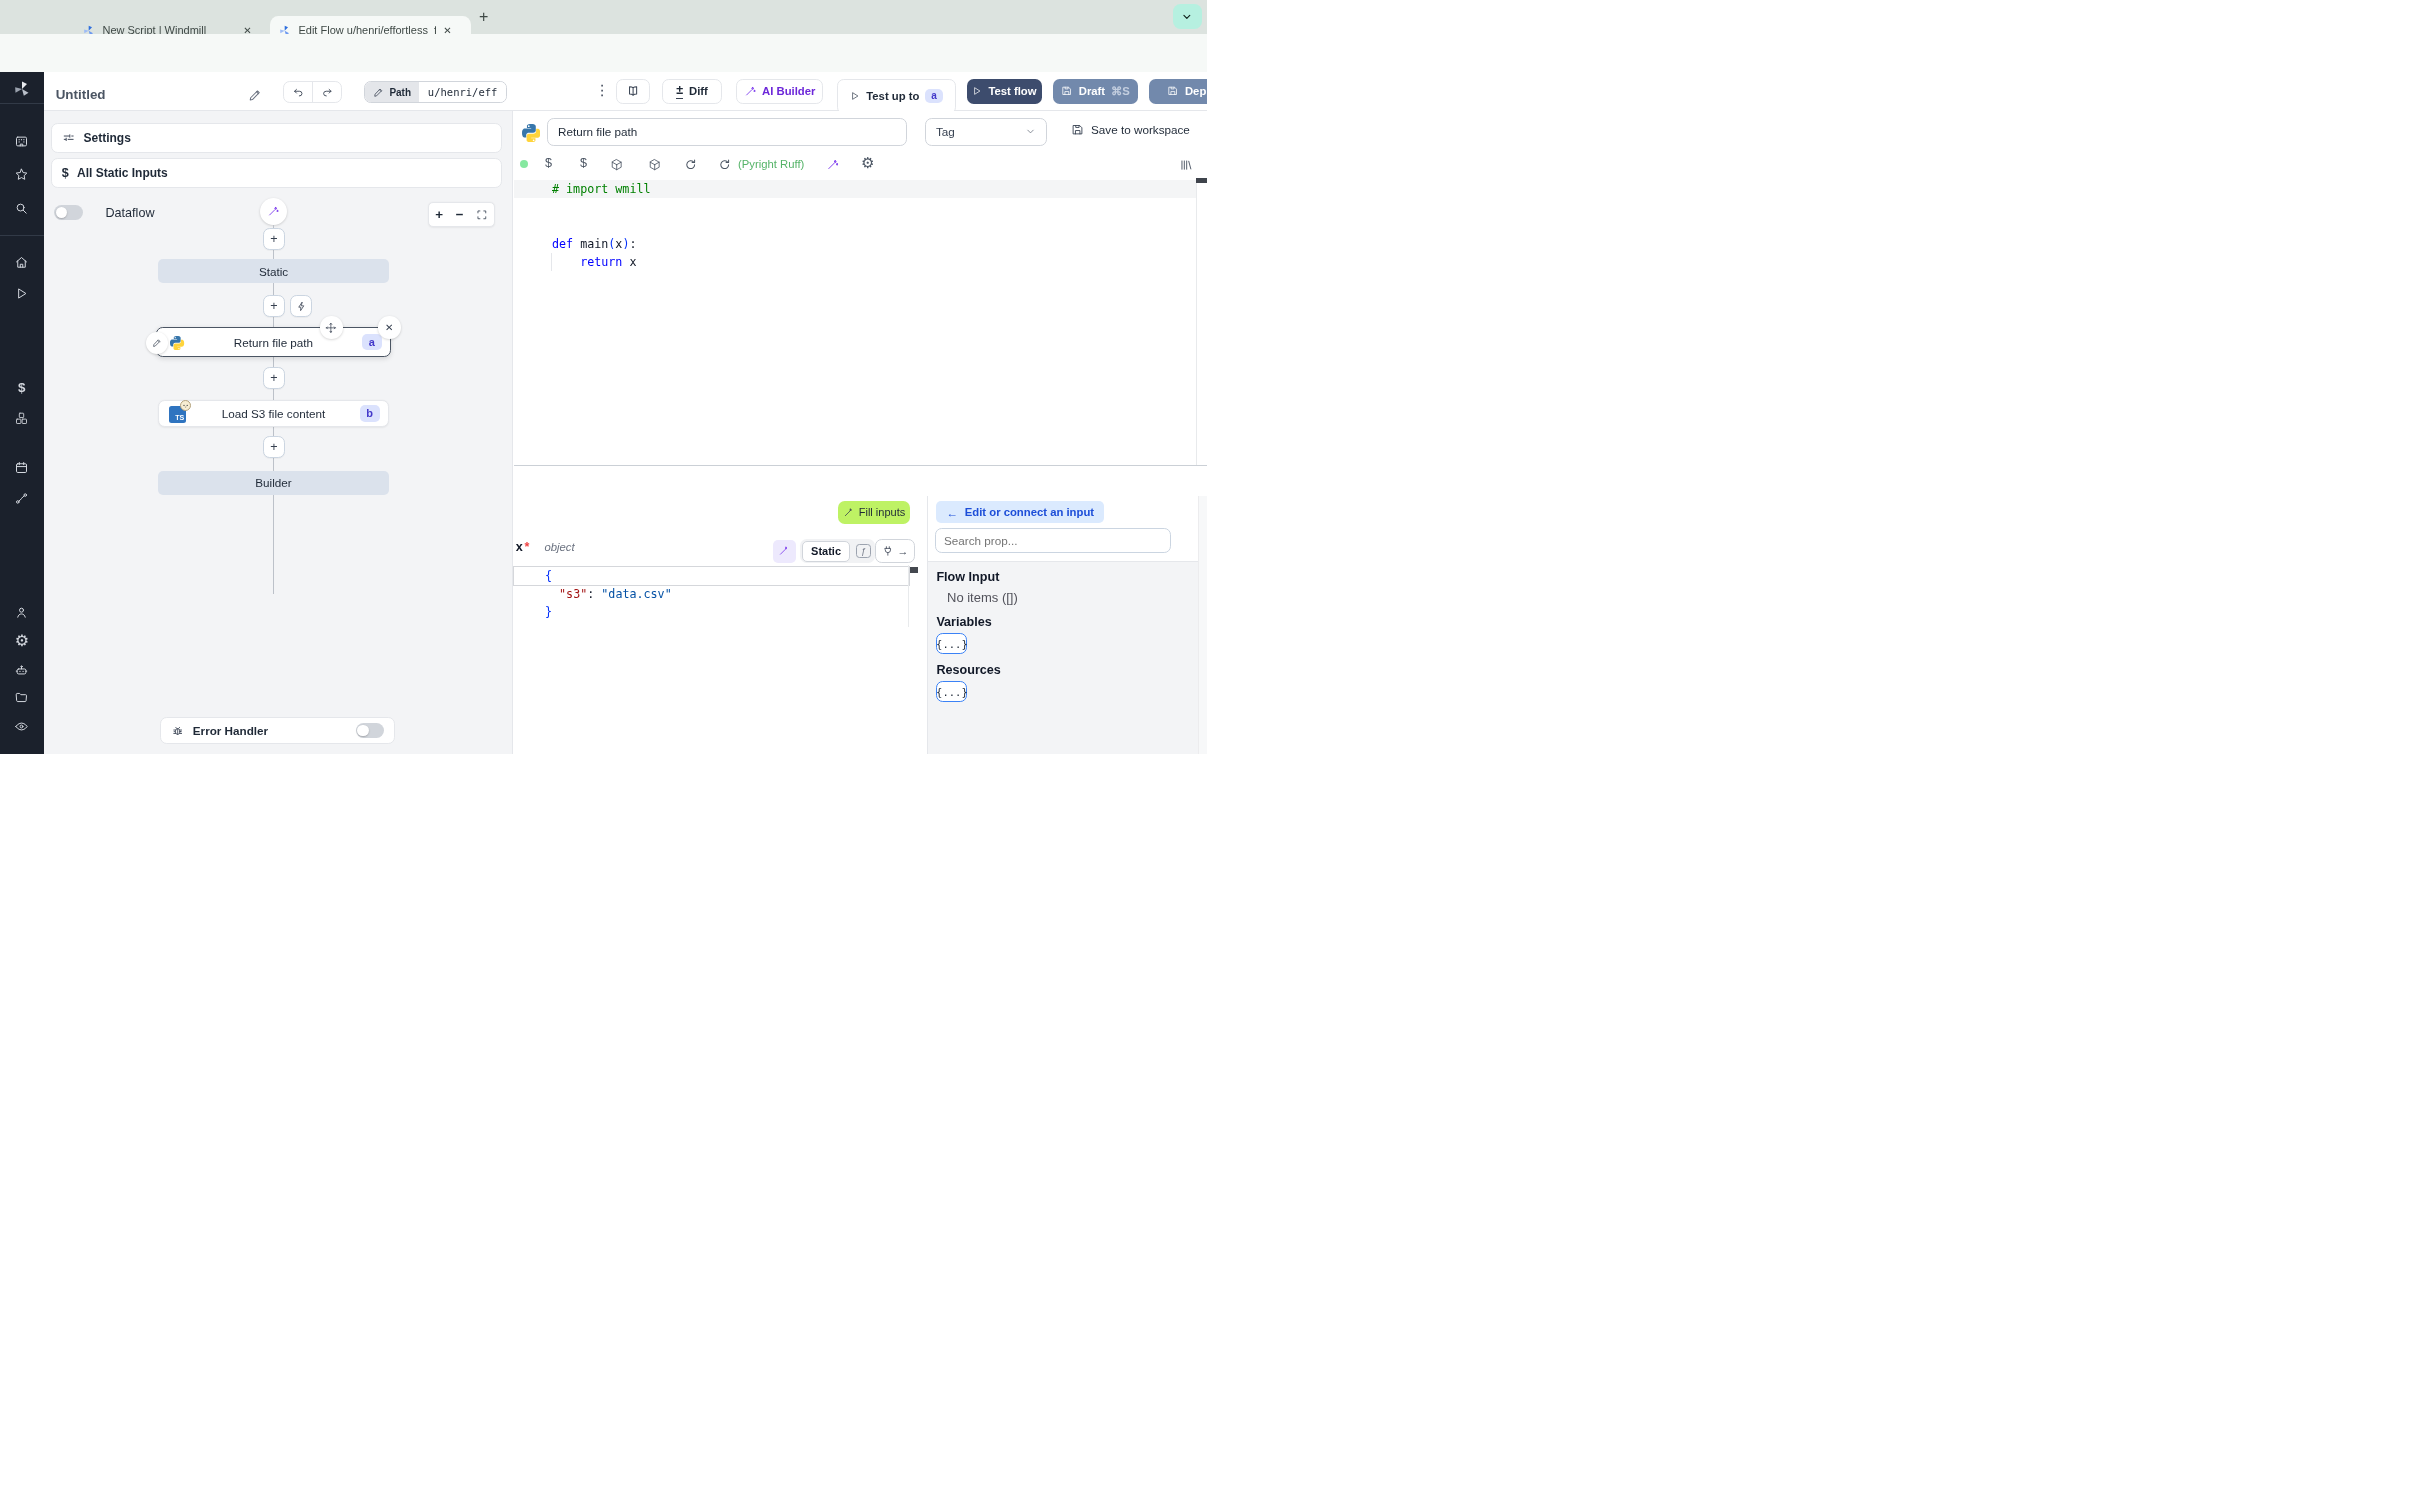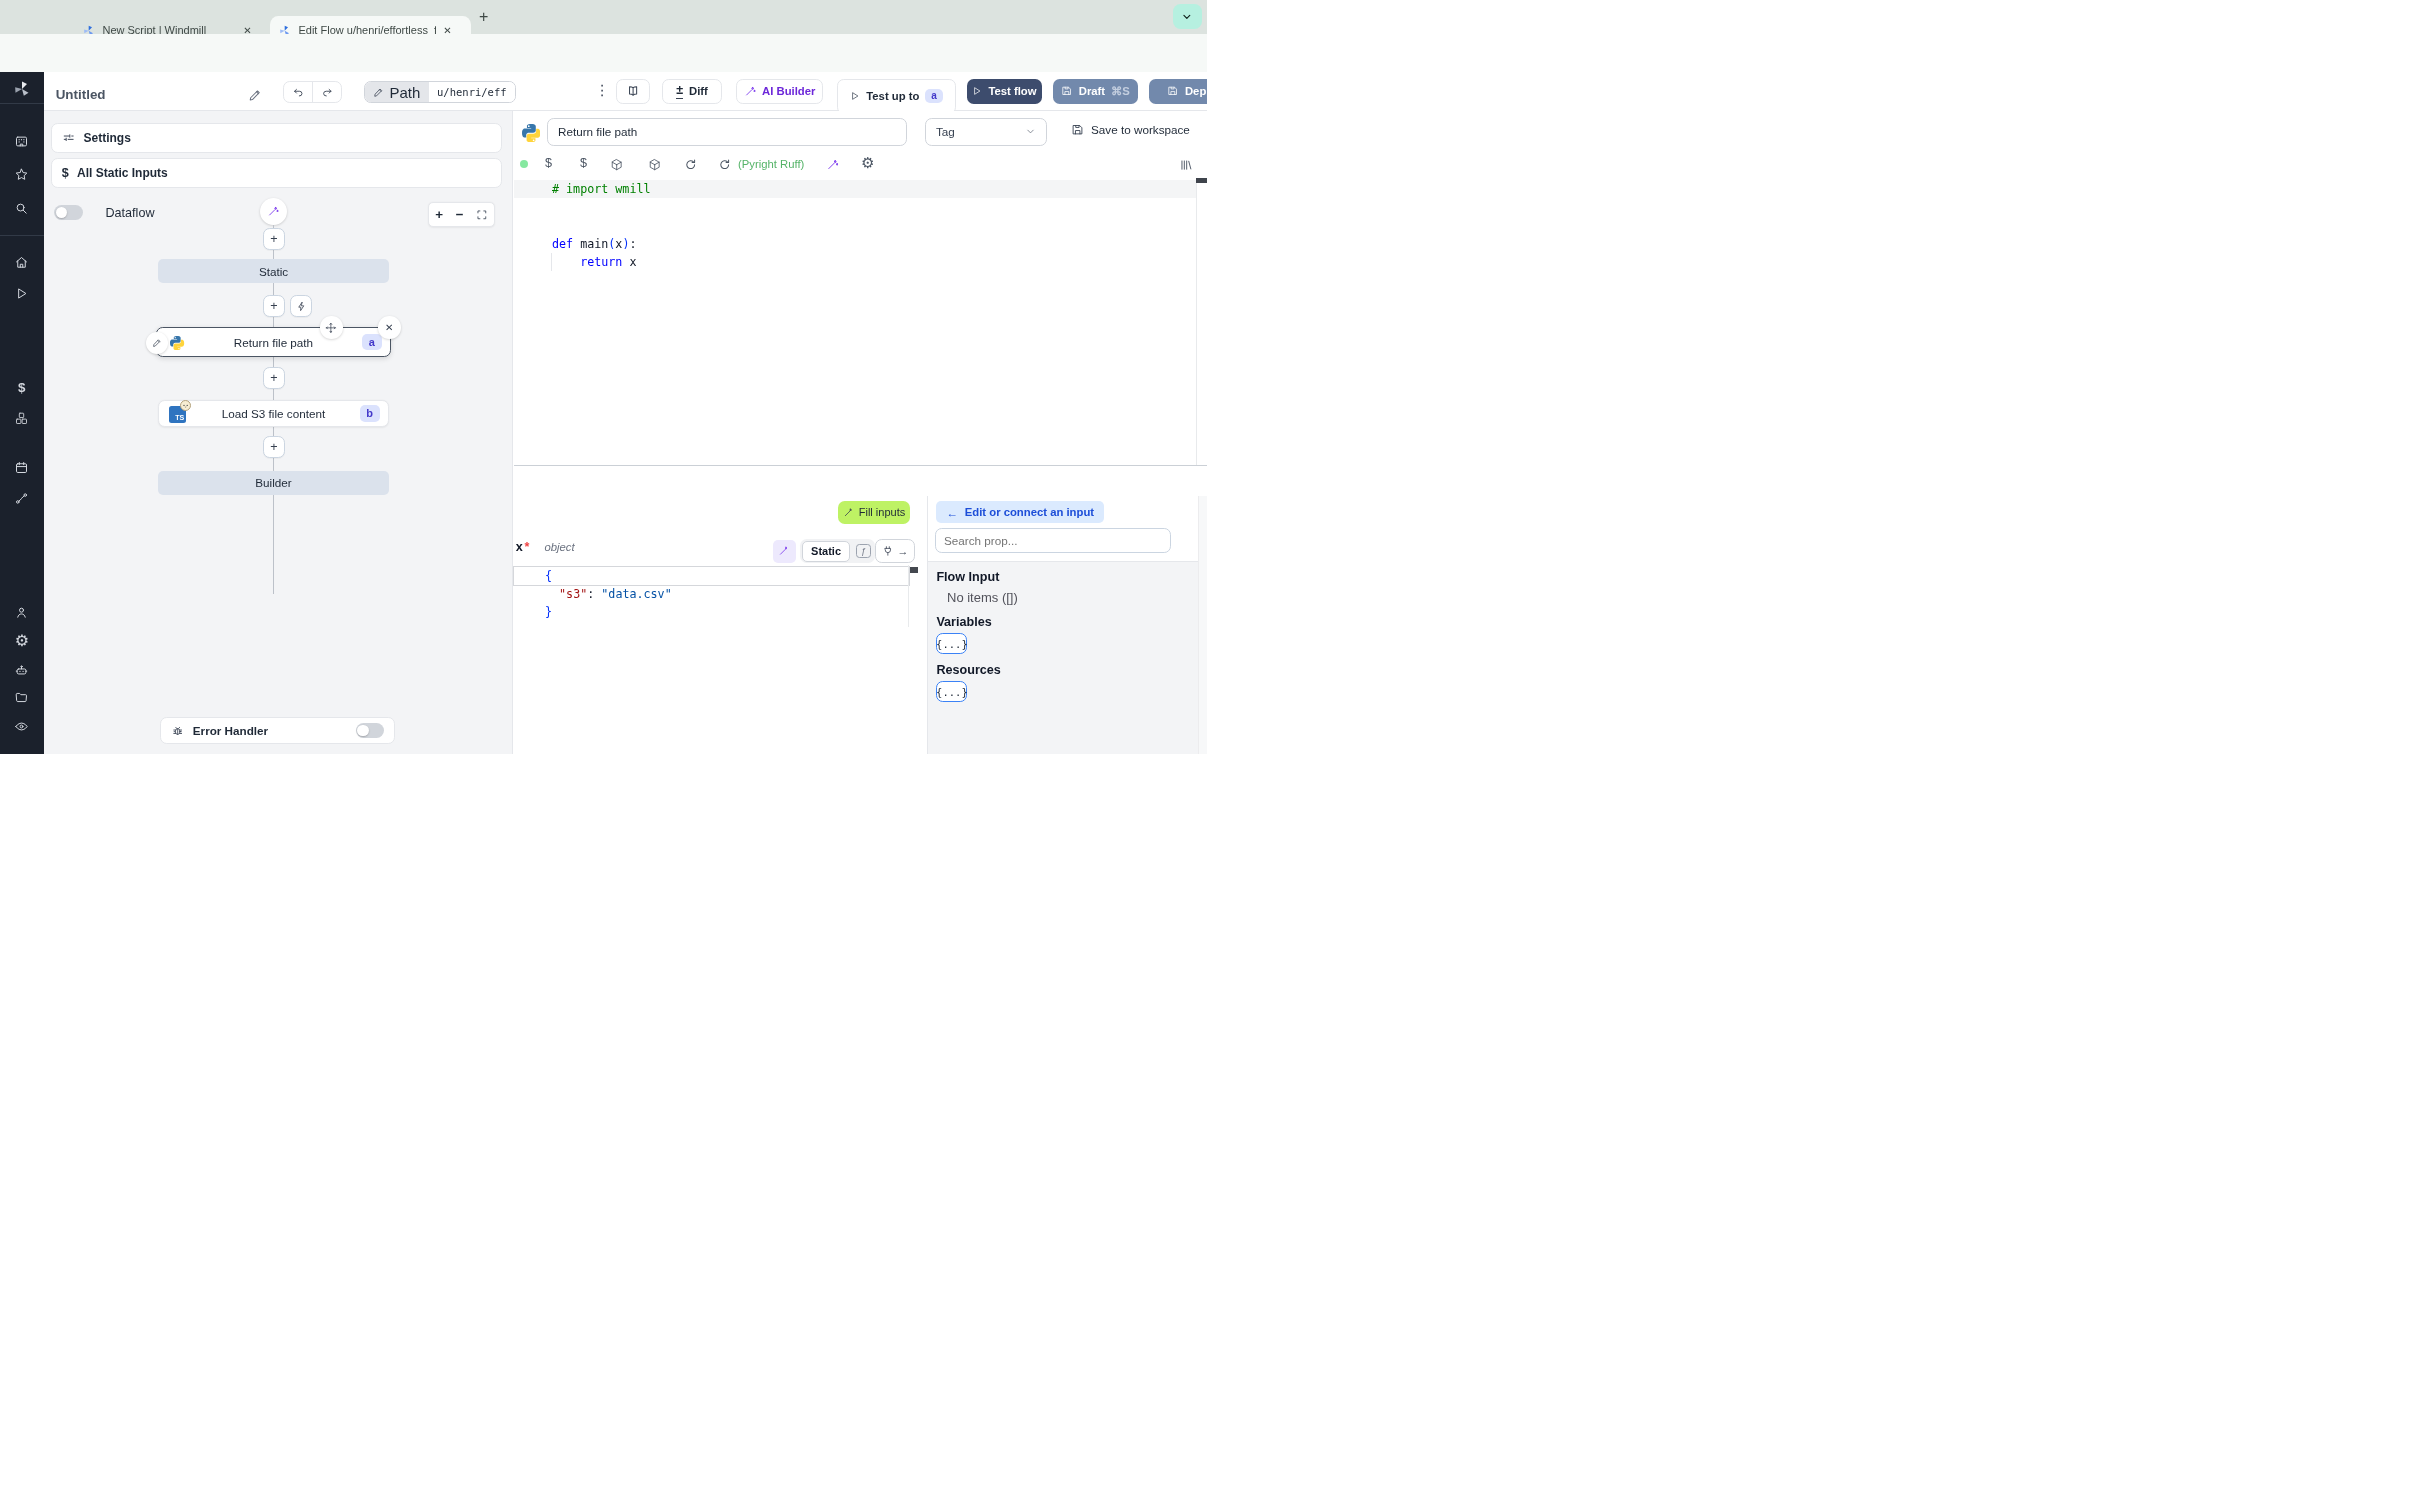--- a/index.html
+++ b/index.html
@@ -245,21 +245,21 @@
   </div>
 
   <div class="abs row" style="left:320px;top:9.2px;height:22px;border:0.8px solid #d1d5db;border-radius:6.7px;overflow:hidden">
     <div class="row" style="height:22px;background:#e4e6ea;padding:0 8.4px;gap:5px">
       <svg width="11" height="11" viewBox="0 0 24 24">
           <g class="ic">
             <path d="M4.5 16.5L3.8 20.2 7.5 19.5 19 8l-3-3z"></path>
             <path d="M14.5 6.5l3 3"></path>
           </g>
         </svg>
-      <span style="font-size:15px;font-weight:400">Path</span>
+      <span style="font-size:10px;font-weight:700">Path</span>
     </div>
     <div class="mono" style="height:22px;background:#fff;padding:0 8.4px;font-size:10.5px;display:flex;align-items:center">u/henri/eff</div>
   </div>
 
   <div class="abs" style="left:551px;top:11px;font-size:14.2px;color:#374151;line-height:1">⋮</div>
   <div class="abs btn" style="left:572px;top:6.7px;width:34px;height:25px">
     <svg width="14.2" height="14.2" viewBox="0 0 24 24">
         <g class="ic">
           <path d="M12 6.2C10.5 4.9 8.6 4.5 6 4.5V17c2.6 0 4.5.4 6 1.7 1.5-1.3 3.4-1.7 6-1.7V4.5c-2.6 0-4.5.4-6 1.7z"></path>
           <path d="M12 6.2v12.5"></path>

